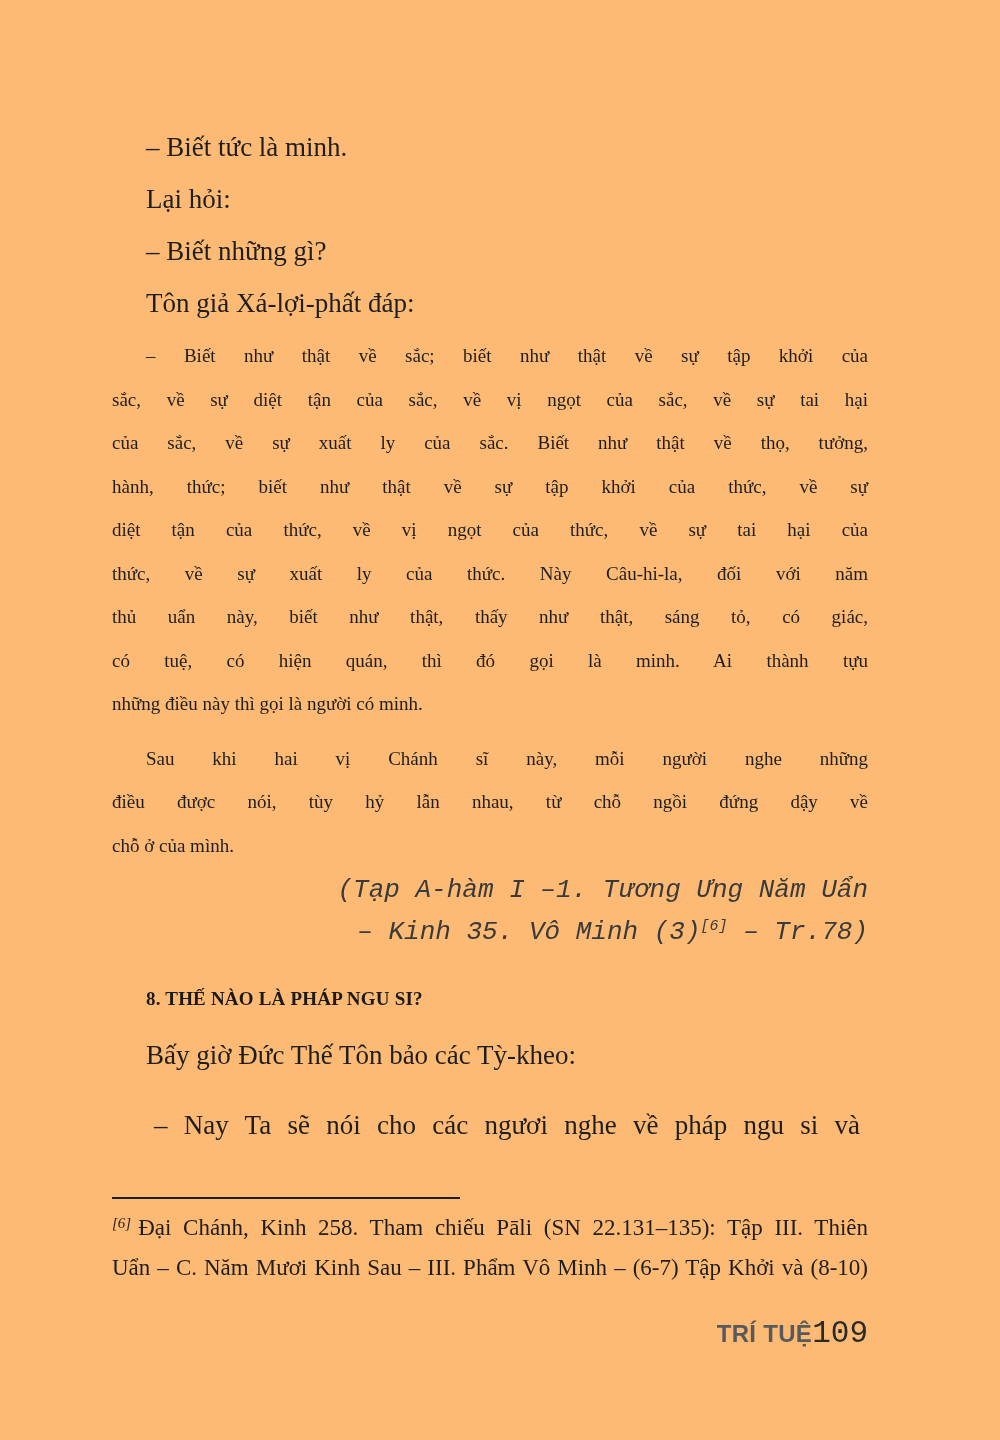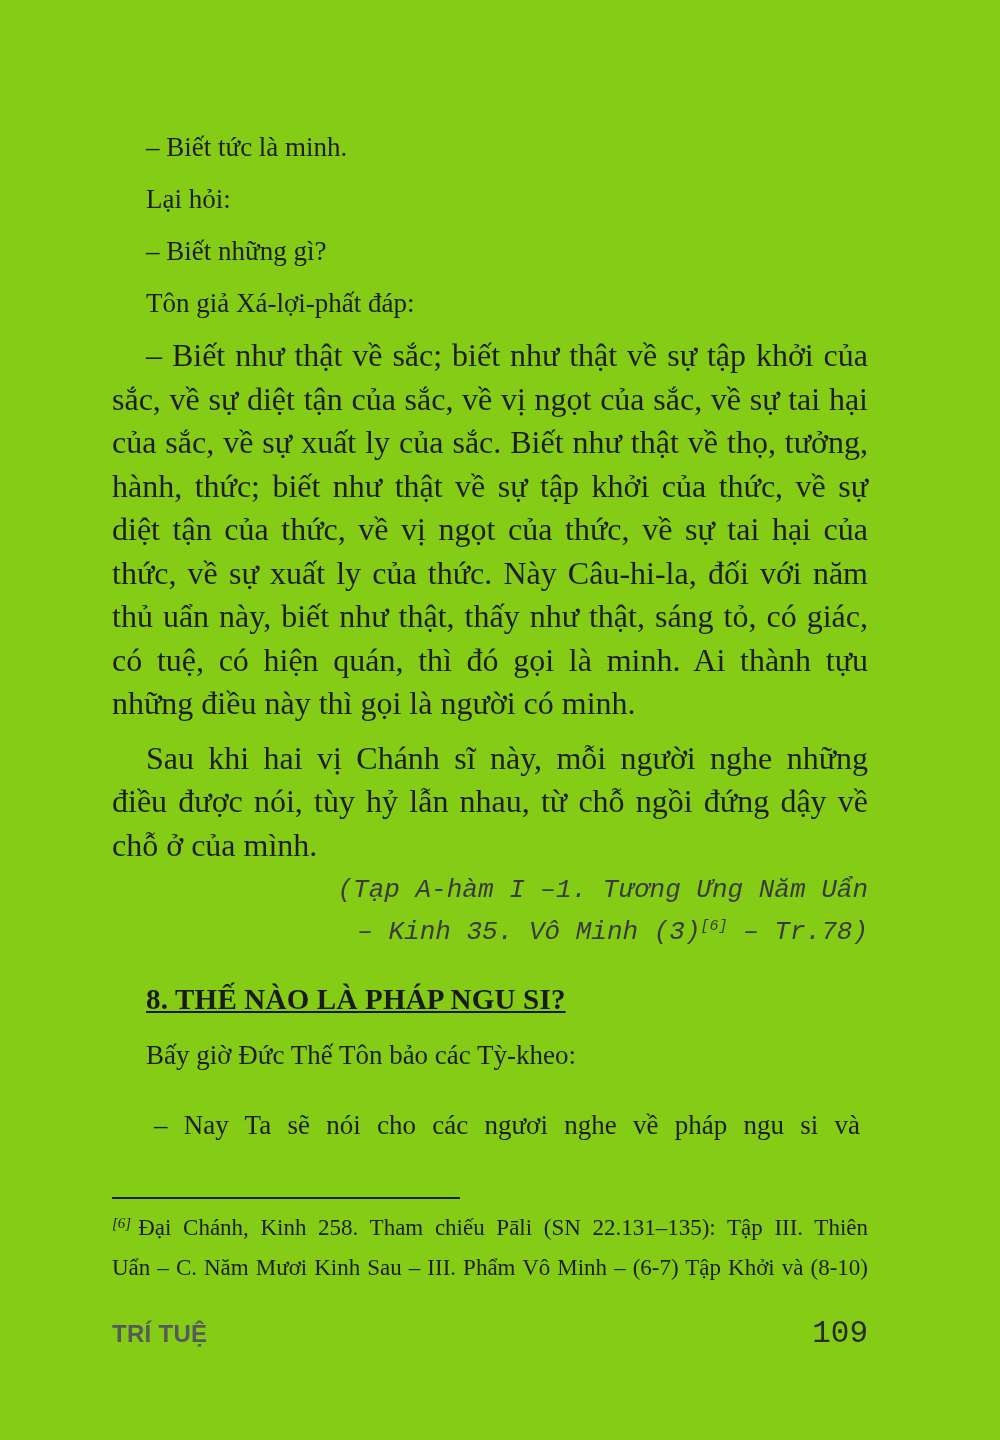--- a/index.html
+++ b/index.html
@@ -4,42 +4,42 @@
 <style>
   html, body {
     margin: 0;
     padding: 0;
     background: #ffffff;
   }
   .page {
     position: relative;
     width: 1000px;
     height: 1440px;
-    background: #84cc16;
+    background: #fdba74;
     overflow: hidden;
     font-family: "Liberation Serif", "DejaVu Serif", serif;
     color: #1e1e1e;
   }
   .content {
     position: absolute;
     left: 112px;
     top: 126px;
     width: 756px;
   }
   .para-short {
     font-size: 27px;
     line-height: 43.5px;
     margin: 0 0 8.5px 0;
     text-indent: 34px;
   }
   .para-block {
     margin: 0;
   }
   .para-block .jline {
-    font-size: 32px;
+    font-size: 19px;
     line-height: 43.5px;
     text-align: justify;
     text-align-last: justify;
   }
   .para-block .jline.first {
     text-indent: 34px;
   }
   .para-block .jline.last {
     text-align-last: left;
   }
@@ -53,28 +53,27 @@
     font-size: 26px;
     line-height: 42px;
     color: #3a3a3a;
   }
   .citation .sup {
     font-size: 15px;
     position: relative;
     top: -9px;
   }
   .section-heading {
-    font-size: 29px;
+    font-size: 19px;
     line-height: 44px;
     font-weight: 700;
     color: #1a1a1a;
     text-indent: 34px;
     margin: 0 0 13px 0;
     letter-spacing: 0.2px;
-    text-decoration: underline;
   }
   .para-bay {
     font-size: 27px;
     line-height: 43.5px;
     text-indent: 34px;
     margin: 0 0 26px 0;
   }
   .para-nay {
     font-size: 27px;
     line-height: 43.5px;
@@ -107,21 +106,21 @@
     position: relative;
     top: -7px;
     margin-right: 7px;
   }
   .footer {
     position: absolute;
     left: 112px;
     top: 1316px;
     width: 756px;
     display: flex;
-    justify-content: space-between;
+    justify-content: flex-end;
     align-items: baseline;
   }
   .footer-label {
     font-family: "Liberation Sans", "DejaVu Sans", sans-serif;
     font-weight: 700;
     font-size: 24px;
     line-height: 36px;
     color: #58595b;
     letter-spacing: 0.3px;
   }

